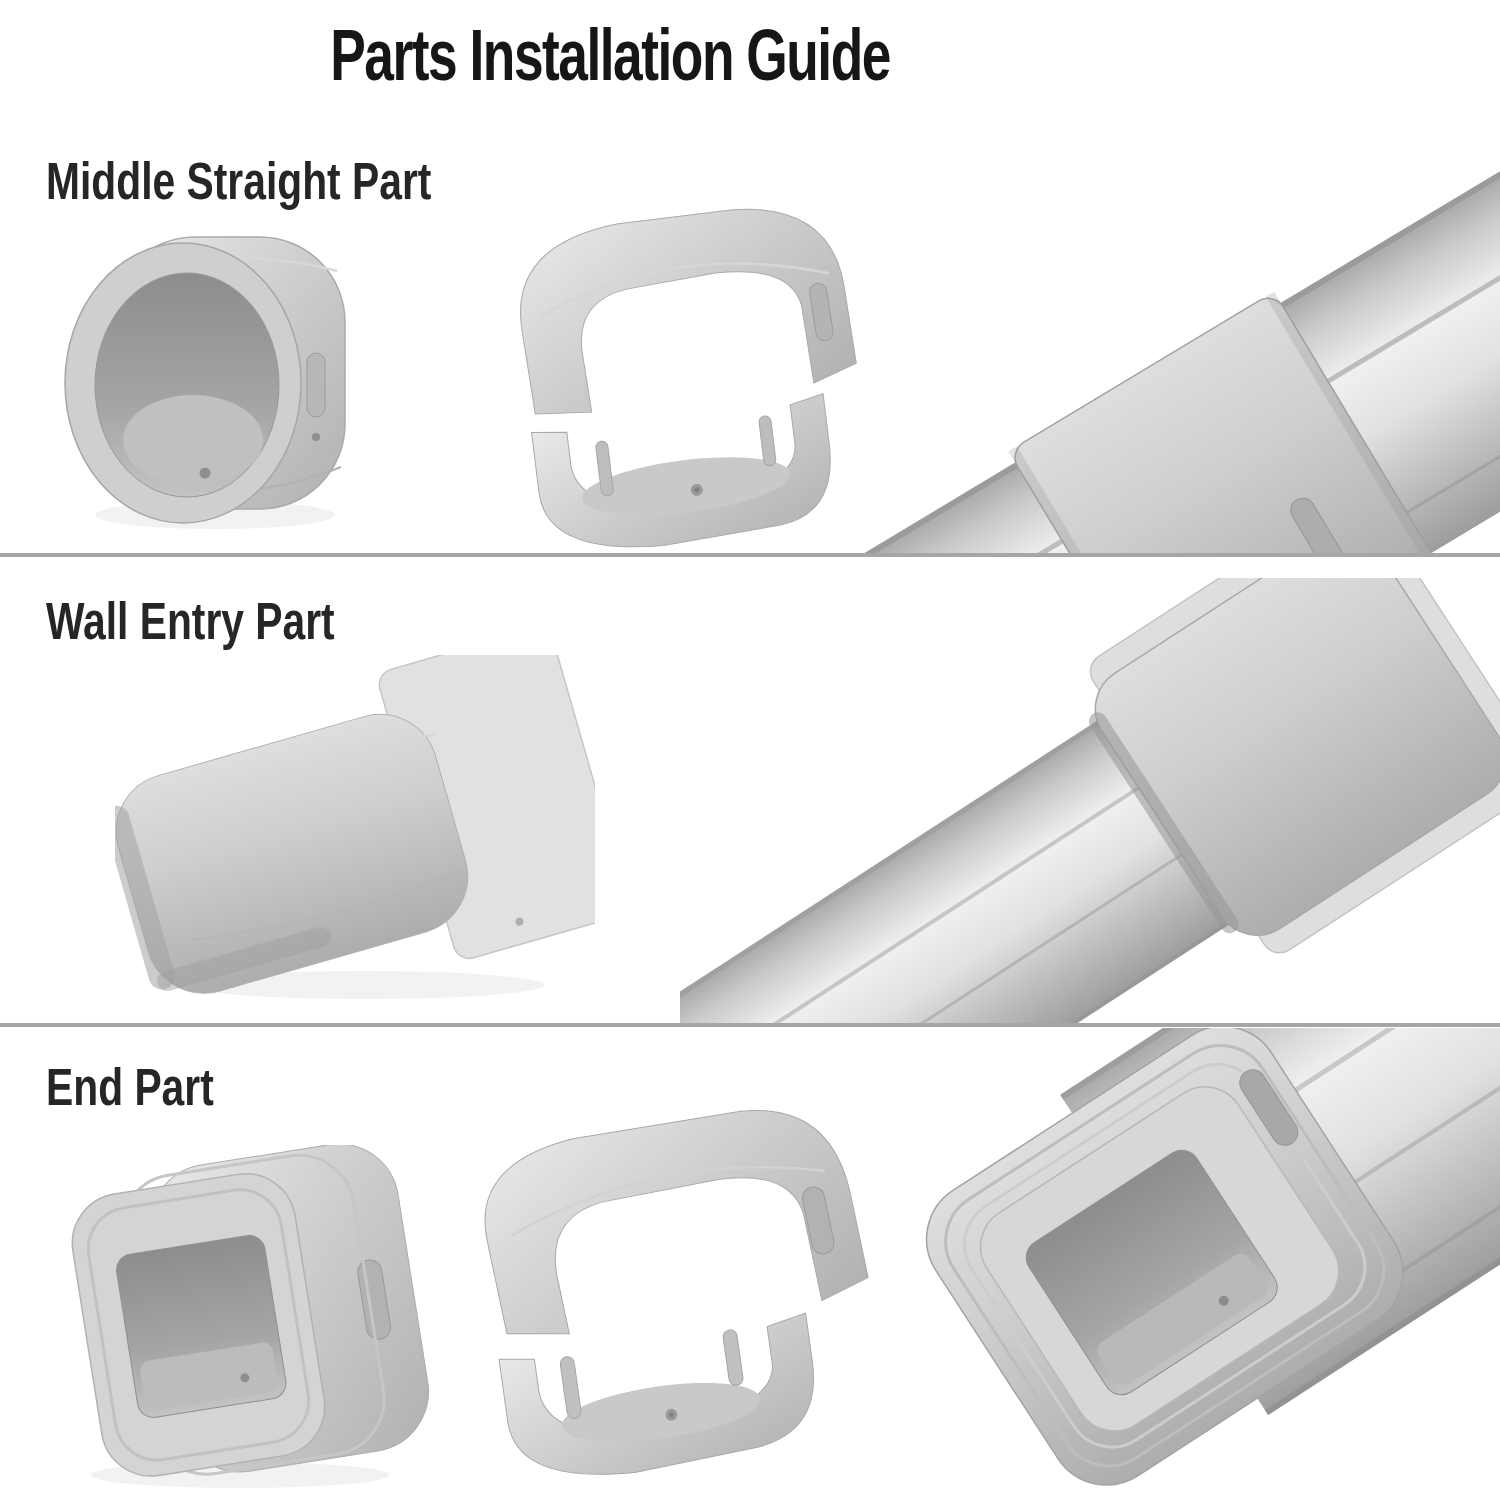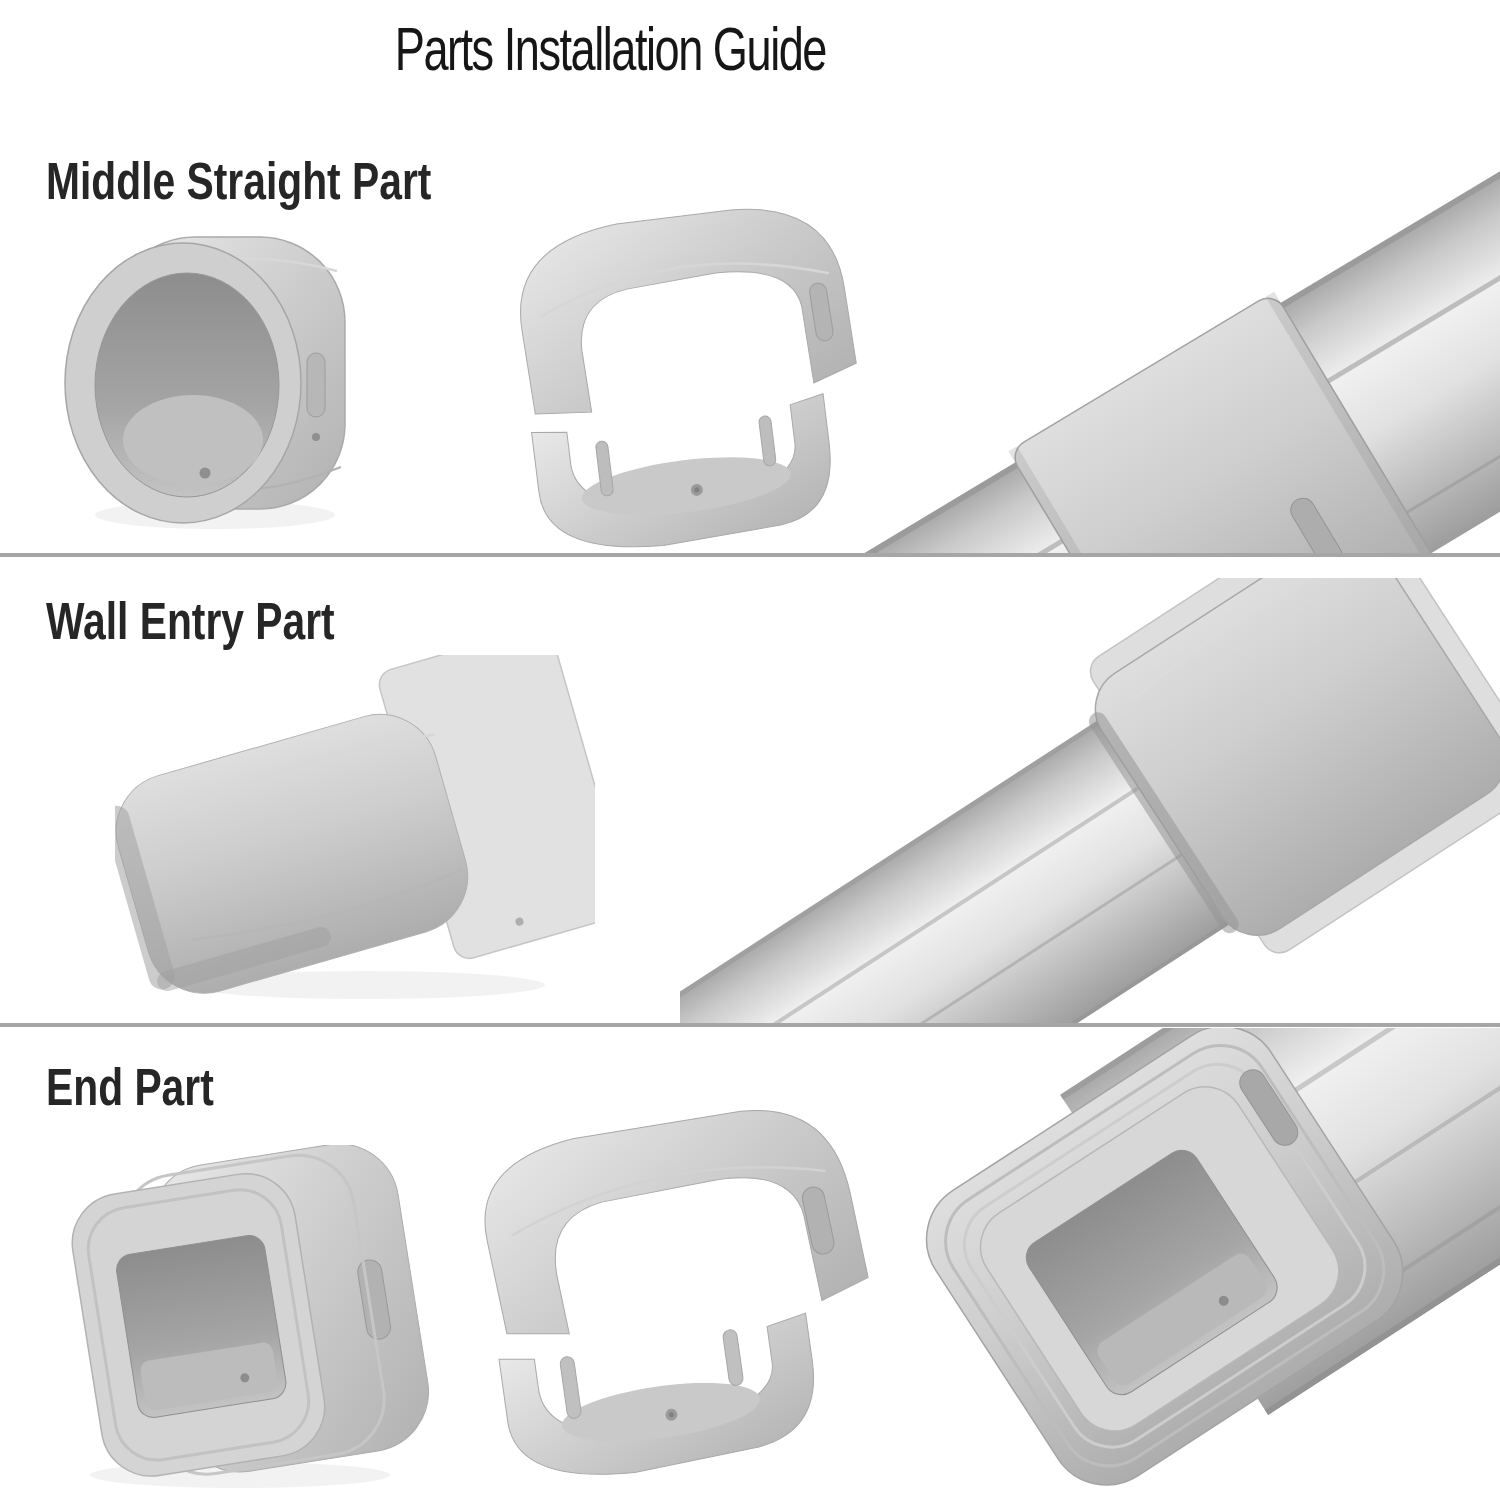--- a/index.html
+++ b/index.html
@@ -1,19 +1,19 @@
 <!DOCTYPE html>
 <html><head>
 <meta charset="utf-8">
 <style>
   html,body{margin:0;padding:0;background:#ffffff;}
   body{font-family:"Liberation Sans",sans-serif;}
   .page{position:relative;width:1500px;height:1500px;background:#fff;overflow:hidden;}
   .title{position:absolute;top:14px;left:0;width:1220px;text-align:center;margin:0;
-         font-size:61px;font-weight:normal;color:#161616;letter-spacing:-2px;}
+         font-size:72px;font-weight:bold;color:#161616;letter-spacing:-2px;}
   .title-inner{display:inline-block;transform:scaleX(.74);transform-origin:50% 50%;white-space:nowrap;}
   .sec-label{position:absolute;margin:0;font-size:51px;font-weight:bold;color:#262626;
              transform:scaleX(.8);transform-origin:0 50%;white-space:nowrap;}
   .lbl-1{left:46px;top:152px;}
   .lbl-2{left:46px;top:592px;}
   .lbl-3{left:46px;top:1058px;}
   .divider{position:absolute;left:0;width:1500px;height:4px;background:#a6a6a6;}
   .div-1{top:553px;}
   .div-2{top:1023px;}
   .photo{position:absolute;display:block;}

